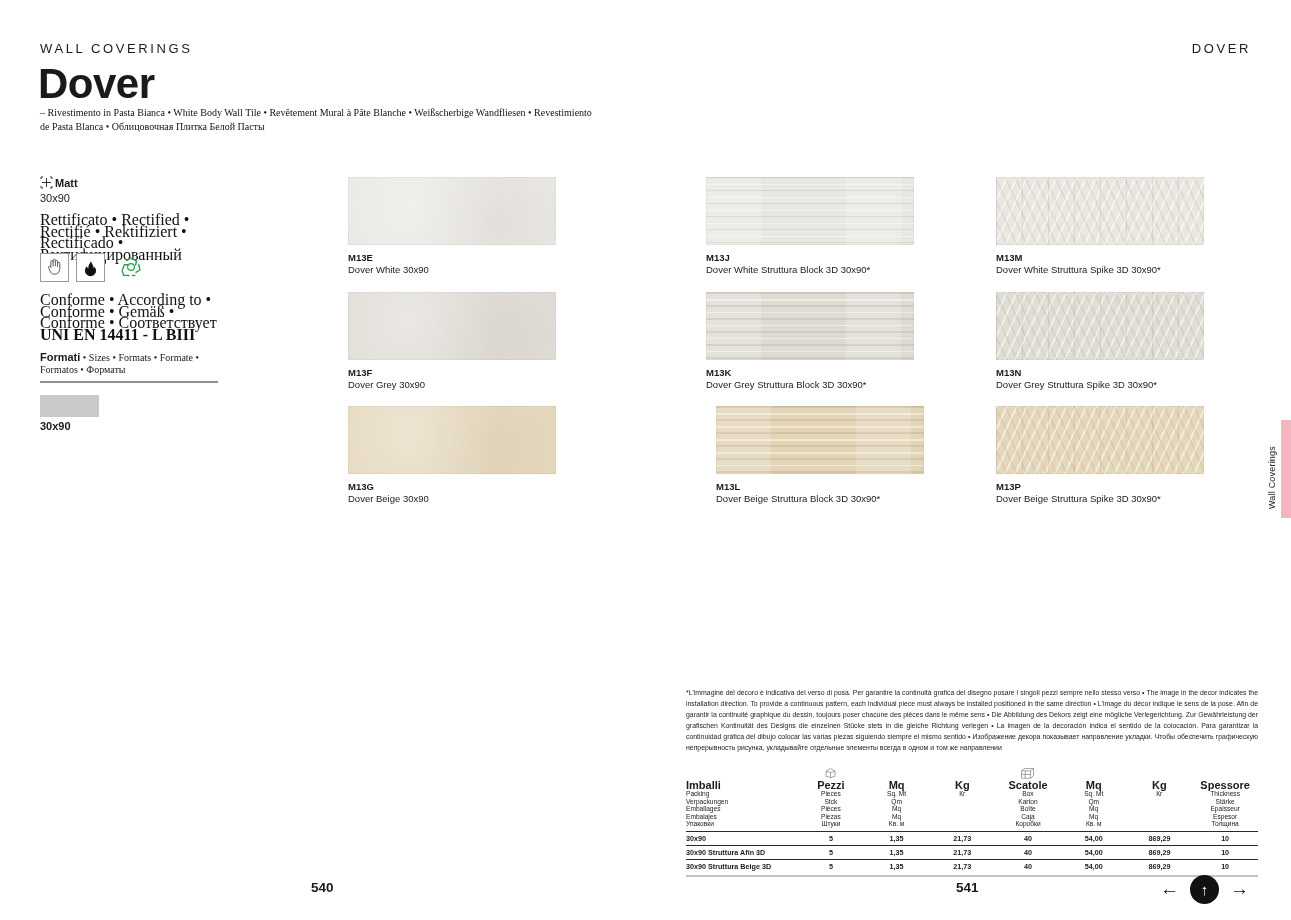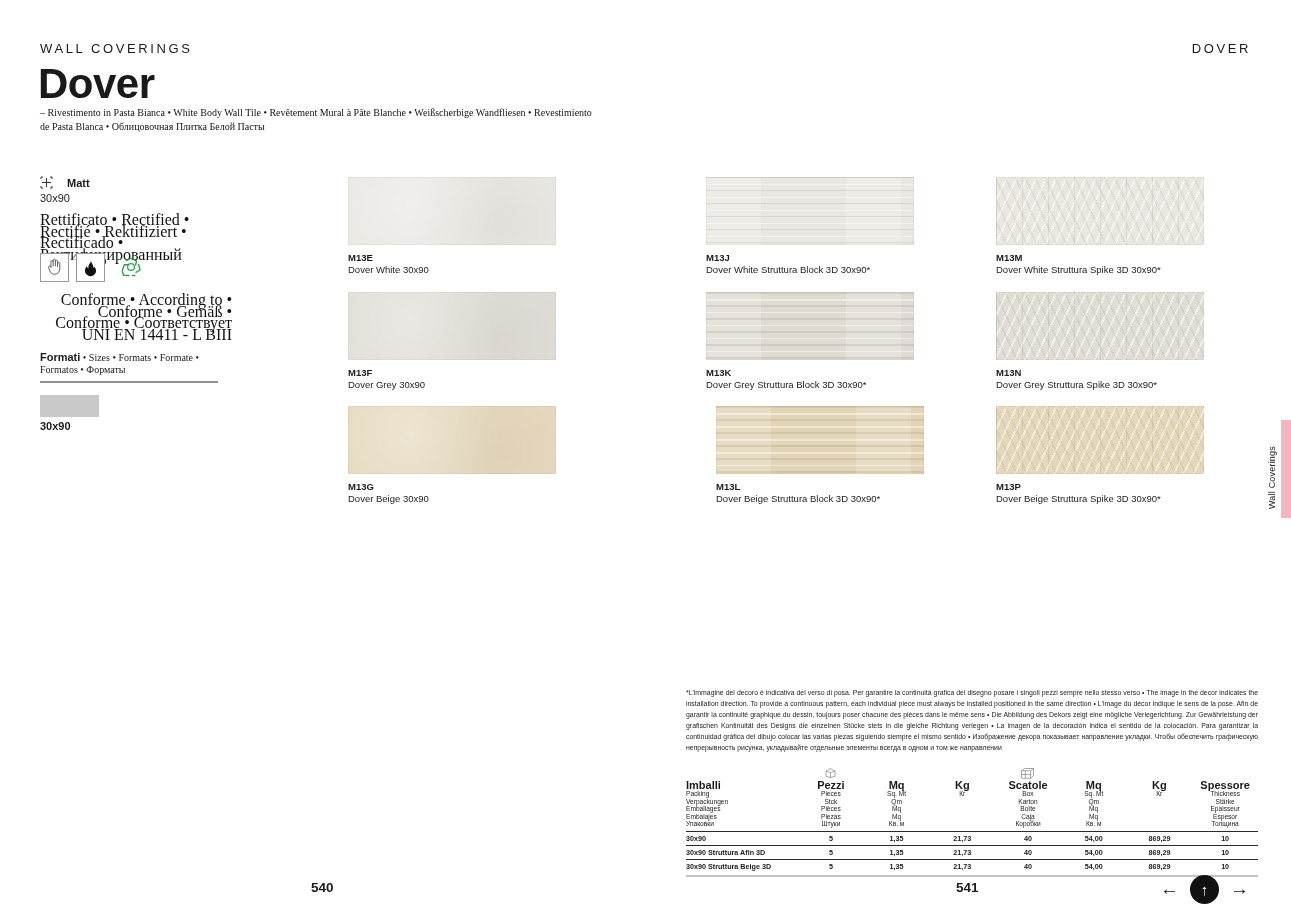--- a/index.html
+++ b/index.html
@@ -8,29 +8,29 @@
 
   
   .section-label{position:absolute;left:40px;top:41px;font-size:13px;letter-spacing:2.6px;font-weight:500;}
   .page-ref{position:absolute;right:40px;top:41px;font-size:13px;letter-spacing:2.6px;font-weight:500;}
   .title{position:absolute;left:38px;top:60px;font-size:42px;font-weight:700;letter-spacing:-0.5px;}
   .subtitle{position:absolute;left:40px;top:106px;width:560px;
             font-family:"Liberation Serif",serif;font-size:10px;line-height:13.5px;color:#111;}
 
   
   .spec{position:absolute;left:40px;width:192px;}
-  .finish-row{top:176px;display:flex;align-items:flex-end;gap:14px;font-size:11px;font-weight:700;}
+  .finish-row{top:176px;display:flex;align-items:flex-end;gap:2px;font-size:11px;font-weight:700;}
   .finish-size{top:192px;font-size:11px;font-weight:500;}
   .serif-block{font-family:"Liberation Serif",serif;font-size:16px;line-height:11.5px;color:#111;}
   .rectified{top:214px;}
   .cert-icons{top:252px;display:flex;align-items:center;gap:7px;}
   .icon-box{width:27px;height:27px;border:1px solid #9a9a9a;display:flex;align-items:center;justify-content:center;background:#fff;}
   .recycle-wrap{width:30px;height:30px;display:flex;align-items:center;justify-content:center;margin-left:4px;}
   .conforms{top:294px;}
-  .standard{font-weight:400;}
+  .standard{font-weight:700;}
   .formats{top:351px;font-family:"Liberation Serif",serif;font-size:10px;line-height:12px;}
   .formats b{font-family:"Liberation Sans",sans-serif;font-size:11px;font-weight:700;}
   .formats-rule{top:380px;height:2px;width:178px;background:#8f8f8f;}
   .format-swatch{top:395px;width:59px;height:22px;background:#c9c9c9;}
   .format-size{top:420px;font-size:11px;font-weight:700;}
 
   
   .cell{position:absolute;width:208px;padding-left:20px;}
   .tile{width:208px;height:68px;box-shadow:inset 0 0 0 1px rgba(0,0,0,0.04);}
   .tex-plain{background-image:radial-gradient(circle at 30% 40%, rgba(255,255,255,0.30), transparent 60%),
@@ -121,21 +121,21 @@
           <path d="M12.5 22.5l-6-.1-1.3-5"></path>
           <path d="M5.2 17.4l2.3-5.8 4.5.2"></path>
           <path d="M9.3 7.8L14 5"></path>
           <path d="M14.8 22.5h3.7"></path>
           <circle cx="14" cy="14" r="3.4" stroke-width="1.2"></circle>
         </g>
       </svg>
     </span>
   </div>
 
-  <div class="spec serif-block conforms" style="position:absolute;top:294px;text-align:right;">
+  <div class="spec serif-block conforms" style="position:absolute;top:294px;">
     <span>Conforme • According to • Conforme • Gemäß • Conforme • Соответствует</span><br>
     <span class="standard">UNI EN 14411 - L BIII</span>
   </div>
 
   <div class="spec formats" style="position:absolute;top:351px;">
     <b>Formati</b><span> • Sizes • Formats • Formate • Formatos • Форматы</span>
   </div>
   <div class="spec formats-rule" style="position:absolute;top:381px;"></div>
   <div class="spec format-swatch" style="position: absolute; top: 395px; background-color: rgb(201, 201, 201);"></div>
   <div class="spec format-size" style="position:absolute;top:420px;">30x90</div>

